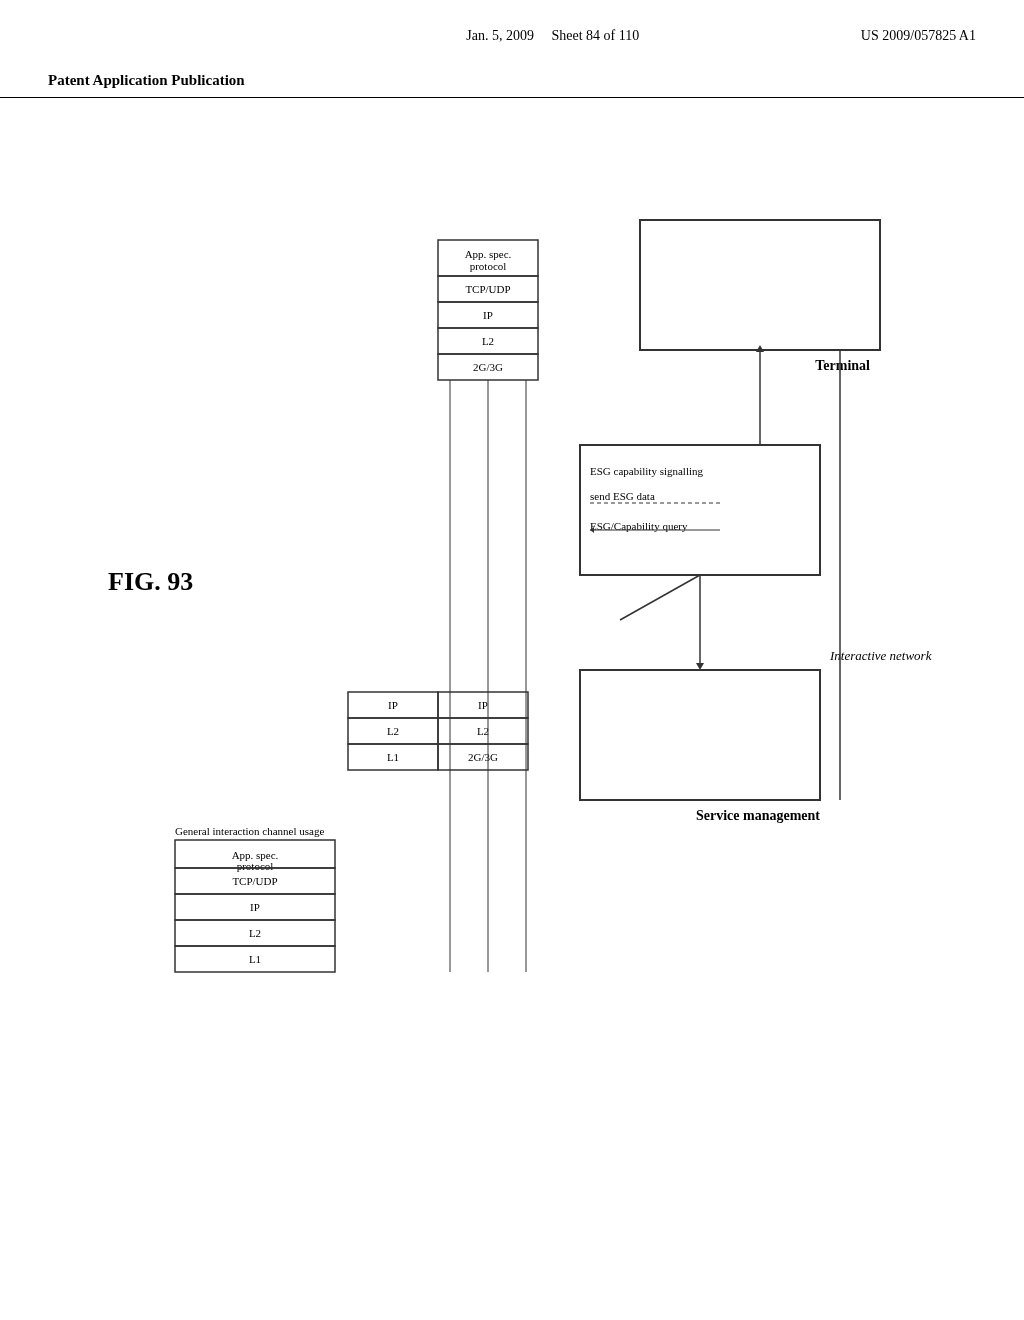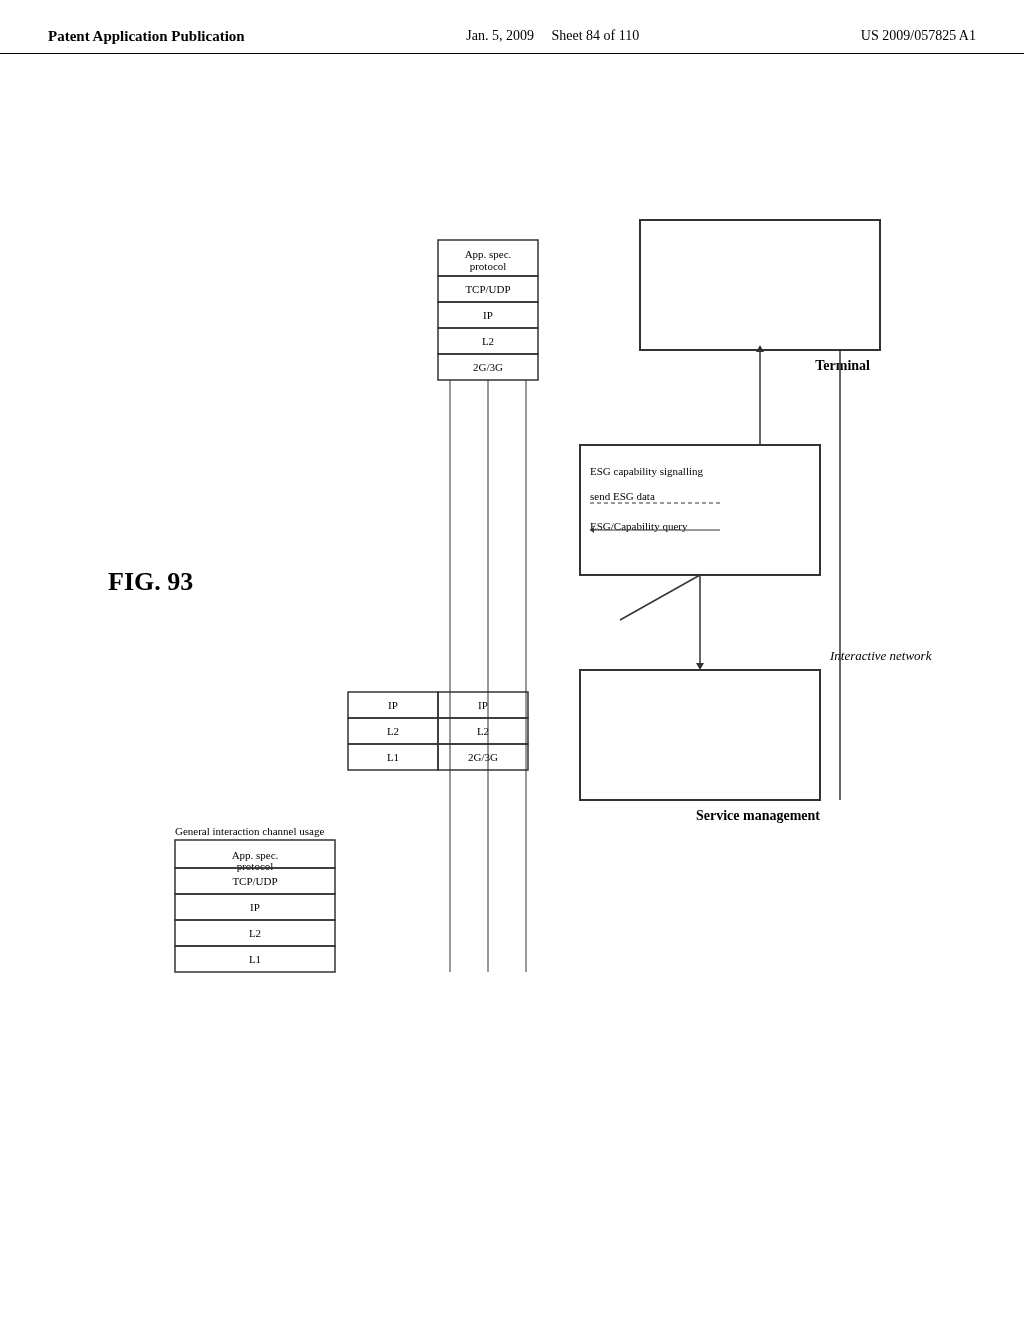--- a/index.html
+++ b/index.html
@@ -17,20 +17,21 @@
       display: flex;
       justify-content: space-between;
       align-items: flex-start;
       padding: 28px 48px 0 48px;
       border-bottom: 1px solid #000;
       padding-bottom: 8px;
     }
     .header-left {
       font-size: 15px;
       font-weight: bold;
+      margin-top: 44px;
     }
     .header-center {
       font-size: 14px;
       text-align: center;
     }
     .header-right {
       font-size: 14px;
       text-align: right;
     }
 

